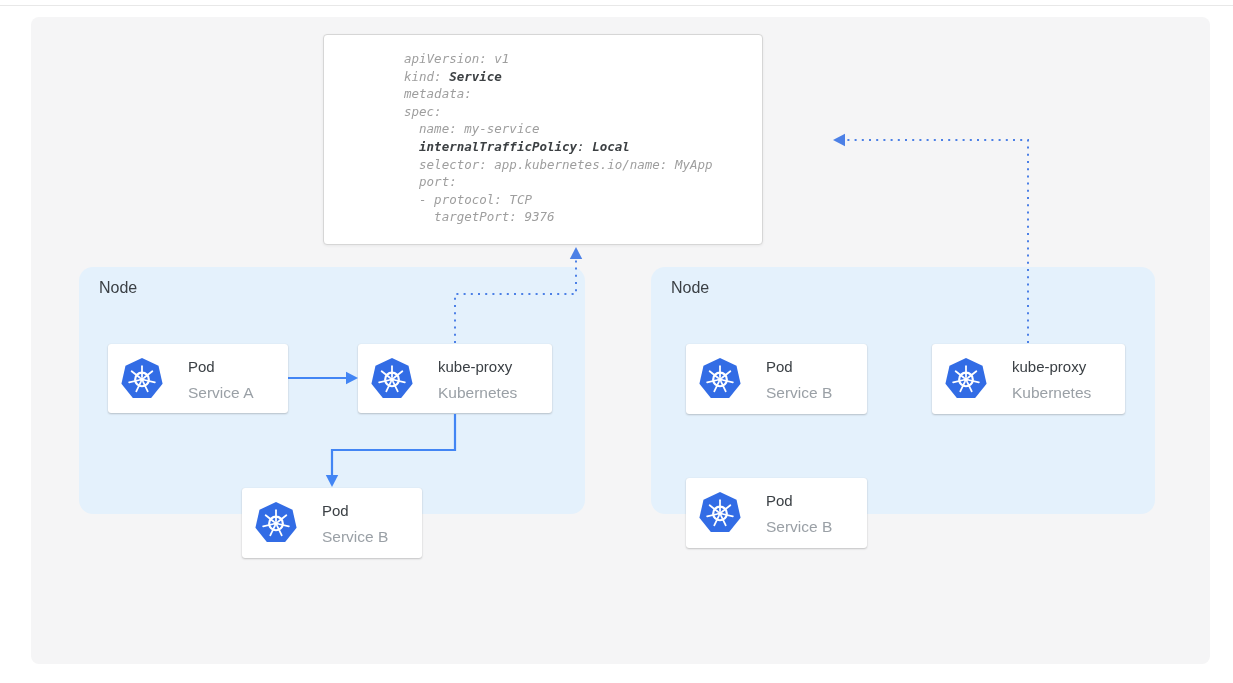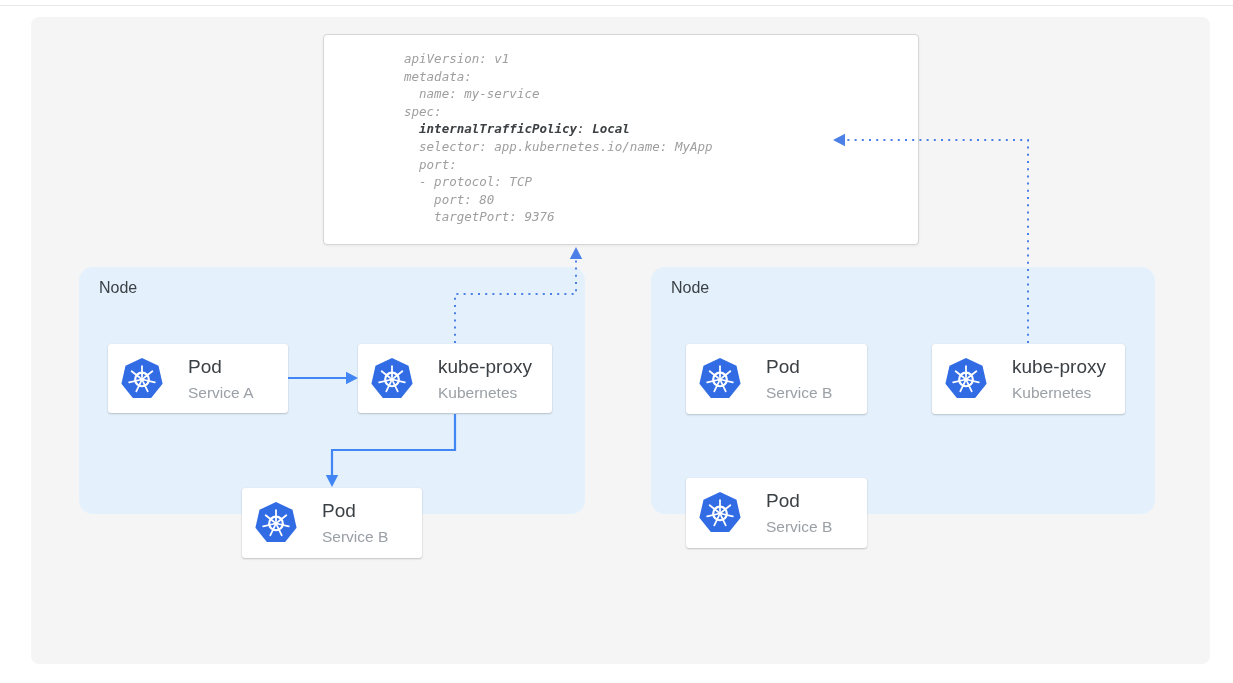--- a/index.html
+++ b/index.html
@@ -23,21 +23,21 @@
     width:1233px;height:683px;overflow:hidden;
   }
   .stage{position:relative;width:1233px;height:683px;background:#ffffff;}
   .top-divider{position:absolute;left:0;top:5px;width:1233px;height:1px;background:var(--divider);}
   .panel{position:absolute;left:31px;top:17px;width:1179px;height:647px;background:var(--panel-bg);border-radius:8px;}
   .node{position:absolute;background:var(--node-bg);border-radius:14px;width:506px;height:247px;top:267px;}
   .node-left{left:79px;}
   .node-right{left:651px;width:504px;}
   .node-label{position:absolute;left:20px;top:12px;font-size:16px;color:var(--title-text);}
   .yaml-box{
-    position:absolute;left:323px;top:34px;width:596px;height:211px;
+    position:absolute;left:323px;top:34px;width:440px;height:211px;
     background:var(--card-bg);border:1px solid var(--box-border);border-radius:4px;
     box-shadow:0 1px 3px rgba(0,0,0,0.06);
     padding:15px 0 0 80px;
   }
   .yline{
     font-family:"DejaVu Sans Mono", monospace;
     font-style:italic;font-size:12.5px;line-height:17.6px;
     color:var(--yaml-text);white-space:pre;
   }
   .yline .b{color:var(--yaml-bold-text);font-weight:bold;}
@@ -49,21 +49,21 @@
     padding-left:12px;
   }
   .c-pod-a{left:108px;top:344px;width:180px;height:69px;}
   .c-kp-left{left:358px;top:344px;width:194px;height:69px;}
   .c-pod-b-left{left:242px;top:488px;width:180px;height:70px;}
   .c-pod-b-rt{left:686px;top:344px;width:181px;height:70px;}
   .c-kp-right{left:932px;top:344px;width:193px;height:70px;}
   .c-pod-b-rb{left:686px;top:478px;width:181px;height:70px;}
   .k8s{width:44px;height:44px;flex:0 0 44px;}
   .card-text{margin-left:24px;}
-  .card-title{font-size:19px;color:var(--title-text);line-height:21px;}
+  .card-title{font-size:15px;color:var(--title-text);line-height:21px;}
   .card-subtitle{font-size:15.5px;color:var(--muted-text);line-height:19px;margin-top:6px;}
   .overlay{position:absolute;left:0;top:0;width:1233px;height:683px;pointer-events:none;}
   .arrow-solid{stroke:var(--accent-blue);stroke-width:2.2;fill:none;}
   .arrow-dotted{stroke:var(--dotted-blue);stroke-width:2;fill:none;stroke-dasharray:2 5.2;}
   .head-solid{fill:var(--accent-blue);}
   .head-dotted{fill:var(--dotted-blue);}
 </style>
 </head>
 <body>
 
@@ -93,28 +93,28 @@
 
   <div class="node node-left">
     <div class="node-label">Node</div>
   </div>
   <div class="node node-right">
     <div class="node-label">Node</div>
   </div>
 
   <div class="yaml-box">
     <div class="yline"><span>apiVersion: v1</span></div>
+    <div class="yline"><span>kind: </span><span class="b">Service</span></div>
     <div class="yline"><span>metadata:</span></div>
+    <div class="yline"><span>spec:</span></div>
     <div class="yline"><span>  name: my-service</span></div>
-    <div class="yline"><span>spec:</span></div>
     <div class="yline"><span>  </span><span class="b">internalTrafficPolicy</span><span class="d">: </span><span class="b">Local</span></div>
     <div class="yline"><span>  selector: app.kubernetes.io/name: MyApp</span></div>
     <div class="yline"><span>  port:</span></div>
     <div class="yline"><span>  - protocol: TCP</span></div>
-    <div class="yline"><span>    port: 80</span></div>
     <div class="yline"><span>    targetPort: 9376</span></div>
   </div>
 
   <div class="card c-pod-a">
     <svg class="k8s" viewBox="0 0 100 100">
         <use href="#k8s-logo"></use>
       </svg>
     <div class="card-text">
       <div class="card-title">Pod</div>
       <div class="card-subtitle">Service A</div>

